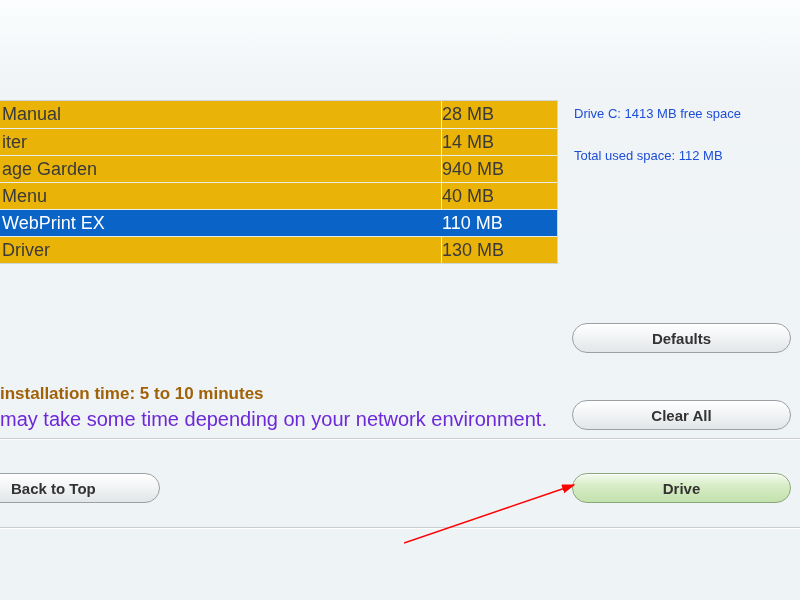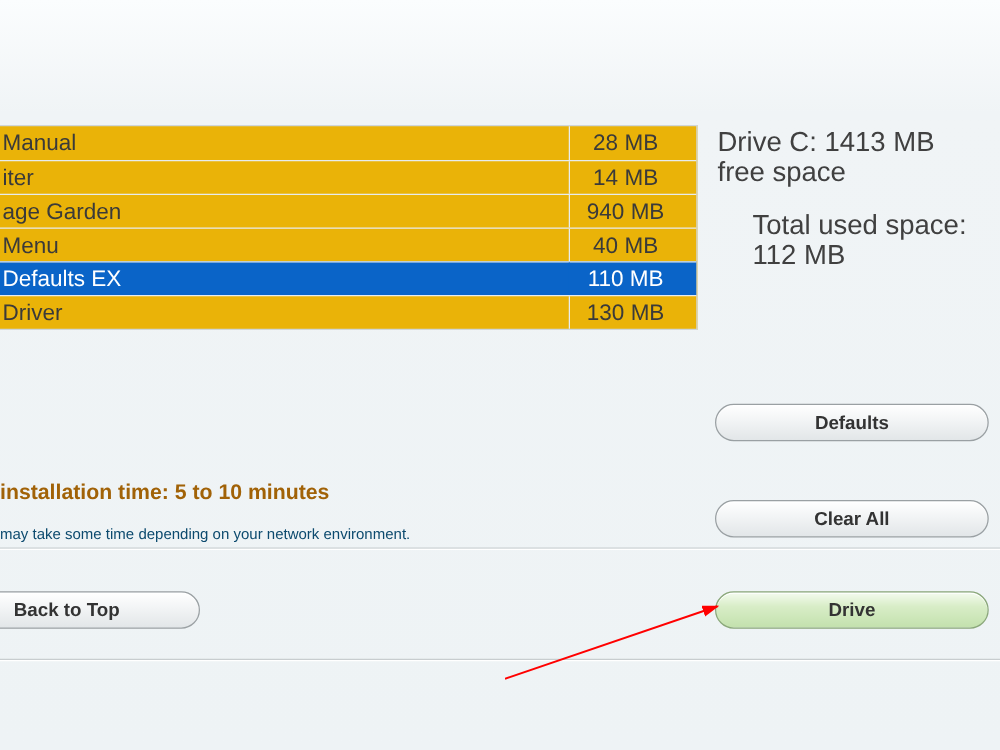--- a/index.html
+++ b/index.html
@@ -29,42 +29,42 @@
     line-height: 27px;
   }
   .row + .row { border-top: 1px solid #e7ecee; }
   .row .name {
     flex: 1 1 auto;
     padding-left: 2px;
     white-space: nowrap;
     overflow: hidden;
   }
   .row .size {
-    width: 102px;
-    text-align: center;
+    width: 116px;
+    text-align: left;
     padding-right: 12px;
     border-left: 1px solid #e7ecee;
   }
   .row.selected {
     background: #0a64c8;
     color: #fff;
   }
   .row.selected .size { border-left-color: #0a64c8; }
 
   
   .info {
     position: absolute;
     left: 574px;
     top: 102px;
     width: 210px;
-    font-size: 22px;
+    font-size: 13px;
     line-height: 24px;
-    color: #404040;
+    color: #1d4ed8;
   }
-  .info .block2 { margin-top: 18px; margin-left: 28px; }
+  .info .block2 { margin-top: 18px; }
 
   
   .btn {
     position: absolute;
     width: 219px;
     height: 30px;
     border-radius: 16px;
     border: 1px solid #9aa0a3;
     background: linear-gradient(to bottom, #ffffff 0%, #f2f4f5 45%, #e2e6e8 100%);
     font-family: Arial, Helvetica, sans-serif;
@@ -87,21 +87,21 @@
   }
 
   
   .est {
     position: absolute;
     left: 0;
     top: 384px;
     width: 560px;
   }
   .est .line1 { font-size: 17px; font-weight: bold; color: #a16207; }
-  .est .line2 { font-size: 12px; color: #0c4a6e; margin-top: 16px; }
+  .est .line2 { font-size: 20px; color: #6d28d9; margin-top: 4px; }
 
   
   .sep1 {
     position: absolute;
     left: 0; top: 438px; width: 800px; height: 0;
     border-top: 1px solid #c8cdcf;
     border-bottom: 1px solid #ffffff;
   }
   .sep2 {
     position: absolute;
@@ -132,21 +132,21 @@
     </div>
     <div class="row">
       <div class="name">age Garden</div>
       <div class="size">940 MB</div>
     </div>
     <div class="row">
       <div class="name">Menu</div>
       <div class="size">40 MB</div>
     </div>
     <div class="row selected">
-      <div class="name">Defaults EX</div>
+      <div class="name">WebPrint EX</div>
       <div class="size">110 MB</div>
     </div>
     <div class="row">
       <div class="name">Driver</div>
       <div class="size">130 MB</div>
     </div>
   </div>
 
 <div class="info">
   <div class="block1">Drive C: 1413 MB free space</div>

